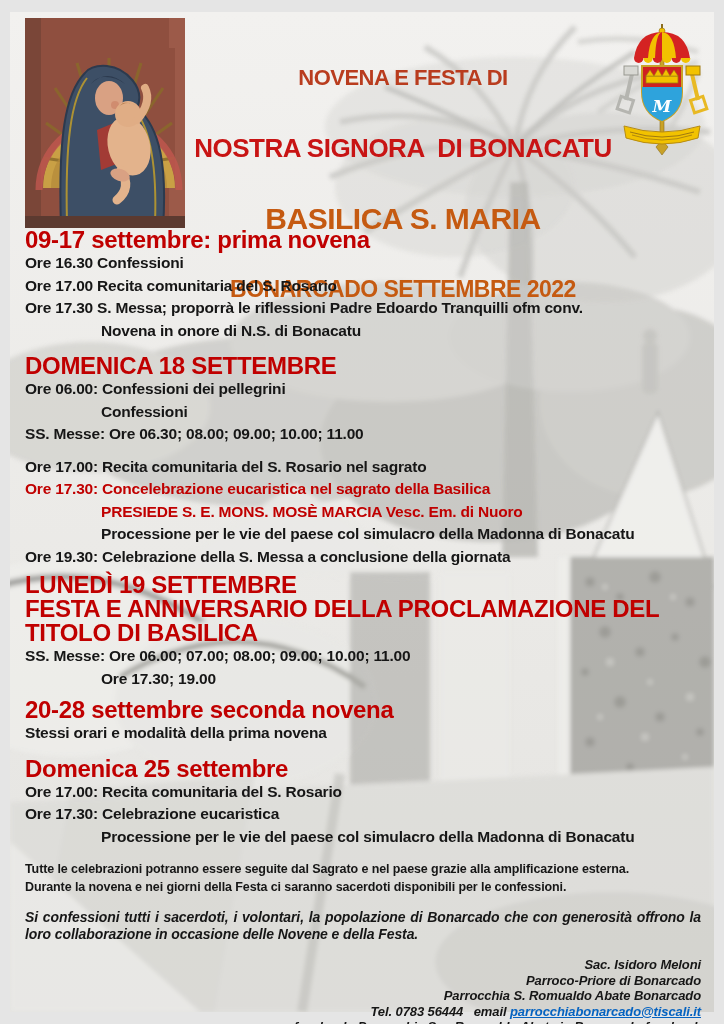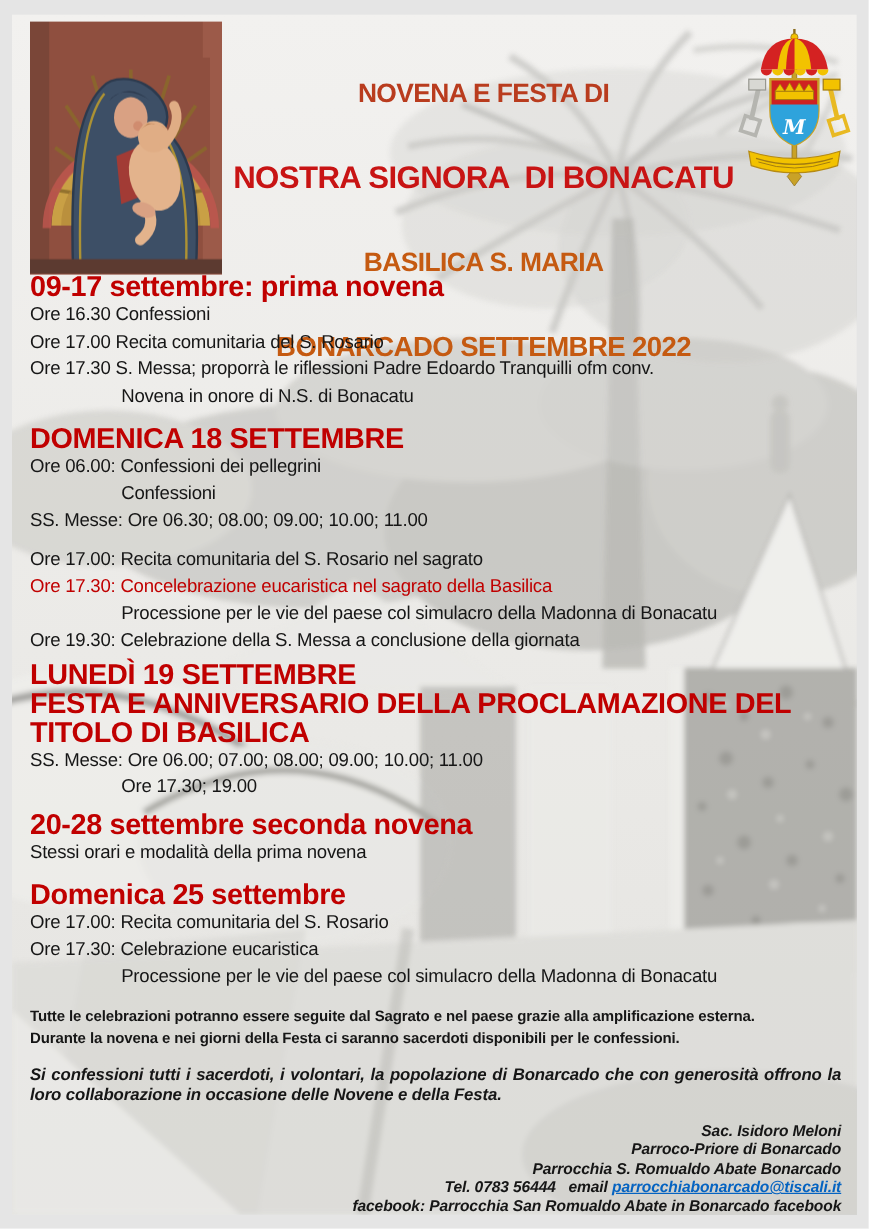--- a/index.html
+++ b/index.html
@@ -9,29 +9,29 @@
   }
   .bg{position:absolute;left:10px;top:12px;width:704px;height:1000px;}
   .madonna{position:absolute;left:25px;top:18px;width:160px;height:210px;}
   .crest{position:absolute;left:610px;top:24px;width:106px;height:132px;}
   .titles{
     position:absolute;left:185px;top:26px;width:436px;text-align:center;
     font-weight:bold;white-space:pre;letter-spacing:-0.5px;
   }
   .t1{font-size:22px;line-height:32px;color:#b93c1e;}
   .t2{font-size:26px;line-height:36px;color:#c81414;}
-  .t3{font-size:22px;line-height:34px;color:#c55a11;}
+  .t3{font-size:30px;line-height:34px;color:#c55a11;}
   .t4{font-size:23px;line-height:35px;color:#c55a11;}
   .content{position:absolute;left:25px;top:228px;width:676px;}
   .sec{
     font-size:24px;line-height:24px;color:#c00000;font-weight:bold;
     margin:0;letter-spacing:-0.3px;
   }
   .line{
-    font-size:15.5px;line-height:22.5px;color:#161616;font-weight:normal;
+    font-size:15.5px;line-height:22.5px;color:#161616;font-weight:bold;
     letter-spacing:-0.2px;white-space:pre-wrap;
   }
   .indent{padding-left:76px;}
   .red{color:#c00000;}
   .gap{margin-top:10px;}
   .mt12{margin-top:12px;}
   .mt8{margin-top:8px;}
   .mt5{margin-top:5px;}
   .mt14{margin-top:12px;}
   .notes{margin-top:12px;font-size:12.5px;line-height:18px;font-weight:bold;color:#161616;letter-spacing:-0.1px;}
@@ -282,20 +282,21 @@
       <div class="line indent">Novena in onore di N.S. di Bonacatu</div>
     </section>
 
     <section class="mt12">
       <h2 class="sec">DOMENICA 18 SETTEMBRE</h2>
       <div class="line">Ore 06.00: Confessioni dei pellegrini</div>
       <div class="line indent">Confessioni</div>
       <div class="line">SS. Messe: Ore 06.30; 08.00; 09.00; 10.00; 11.00</div>
       <div class="line gap">Ore 17.00: Recita comunitaria del S. Rosario nel sagrato</div>
       <div class="line red">Ore 17.30: Concelebrazione eucaristica nel sagrato della Basilica</div>
+      <div class="line red indent">PRESIEDE S. E. MONS. MOSÈ MARCIA Vesc. Em. di Nuoro</div>
       <div class="line indent">Processione per le vie del paese col simulacro della Madonna di Bonacatu</div>
       <div class="line">Ore 19.30: Celebrazione della S. Messa a conclusione della giornata</div>
     </section>
 
     <section class="mt5">
       <h2 class="sec">LUNEDÌ 19 SETTEMBRE</h2>
       <h2 class="sec">FESTA E ANNIVERSARIO DELLA PROCLAMAZIONE DEL TITOLO DI BASILICA</h2>
       <div class="line">SS. Messe: Ore 06.00; 07.00; 08.00; 09.00; 10.00; 11.00</div>
       <div class="line indent">Ore 17.30; 19.00</div>
     </section>

